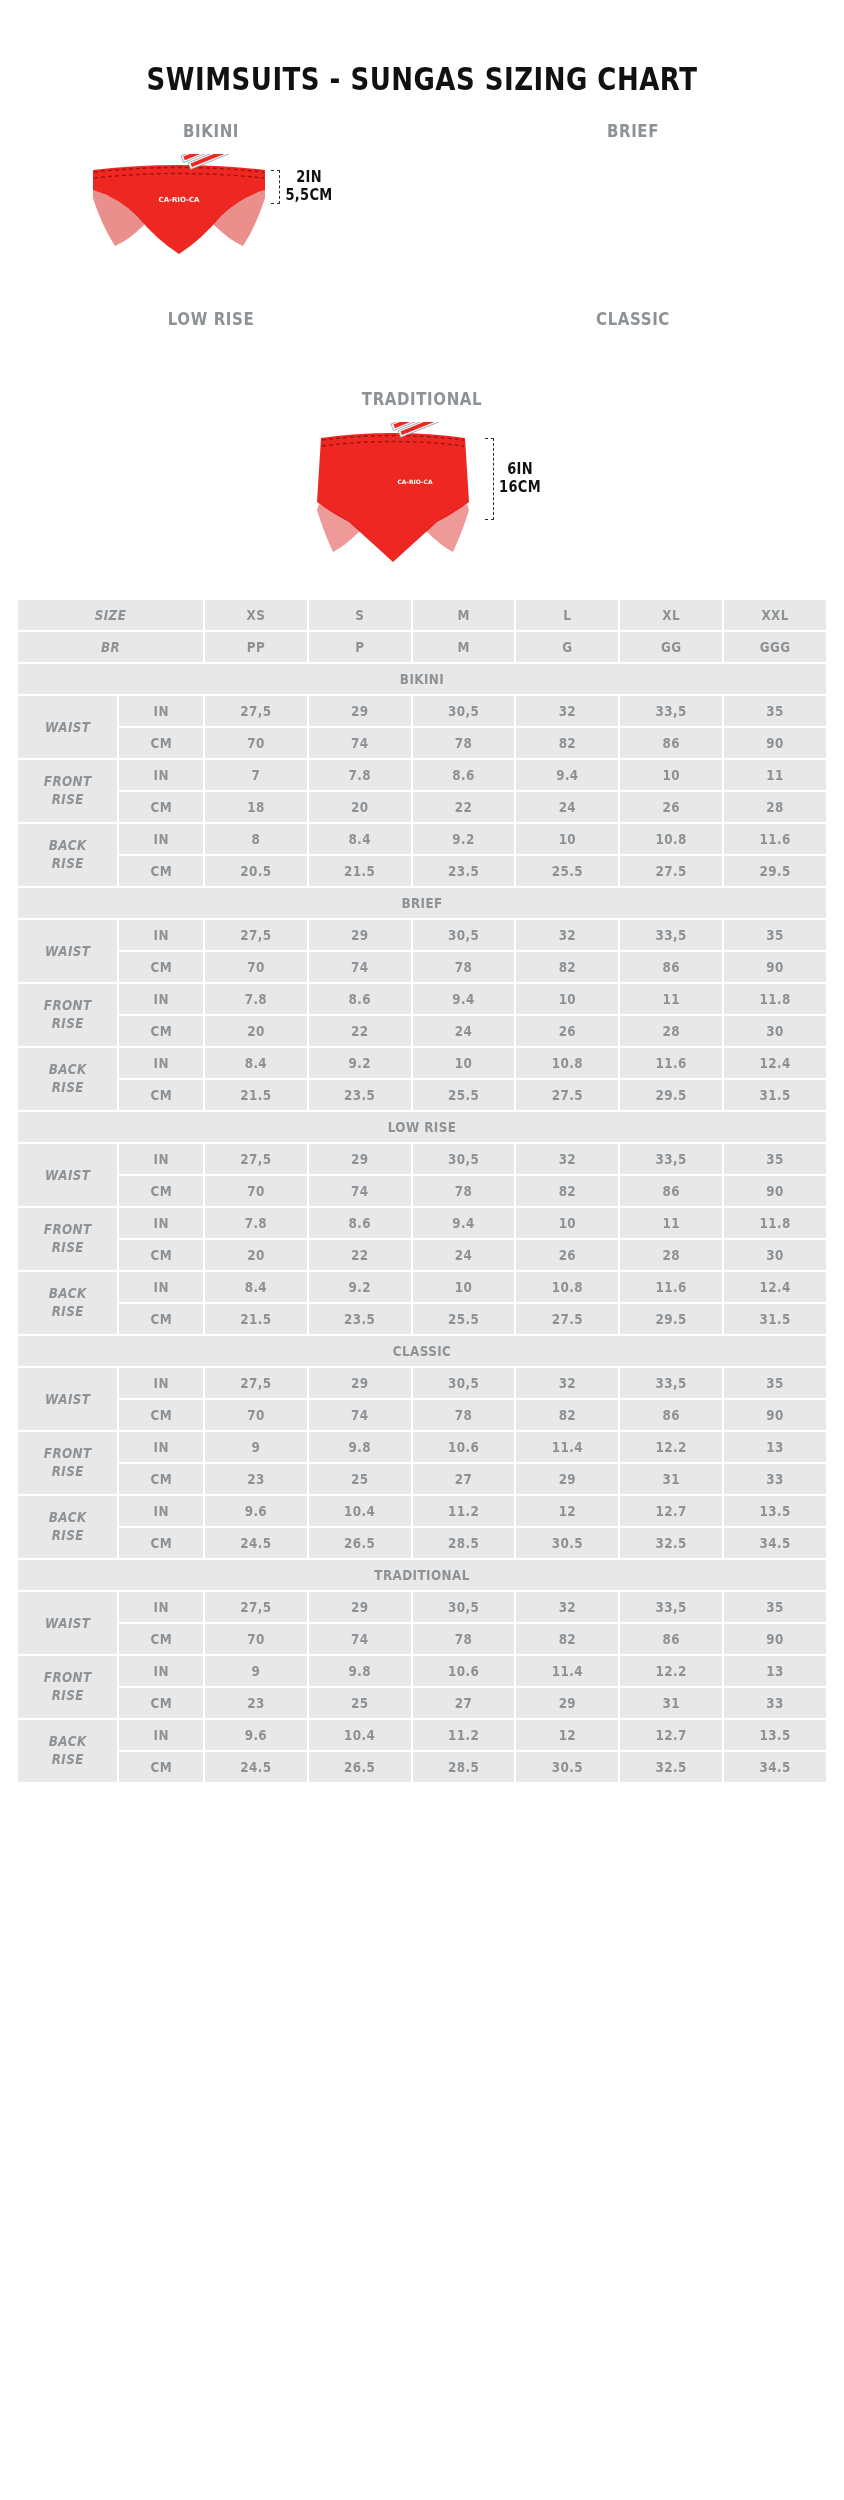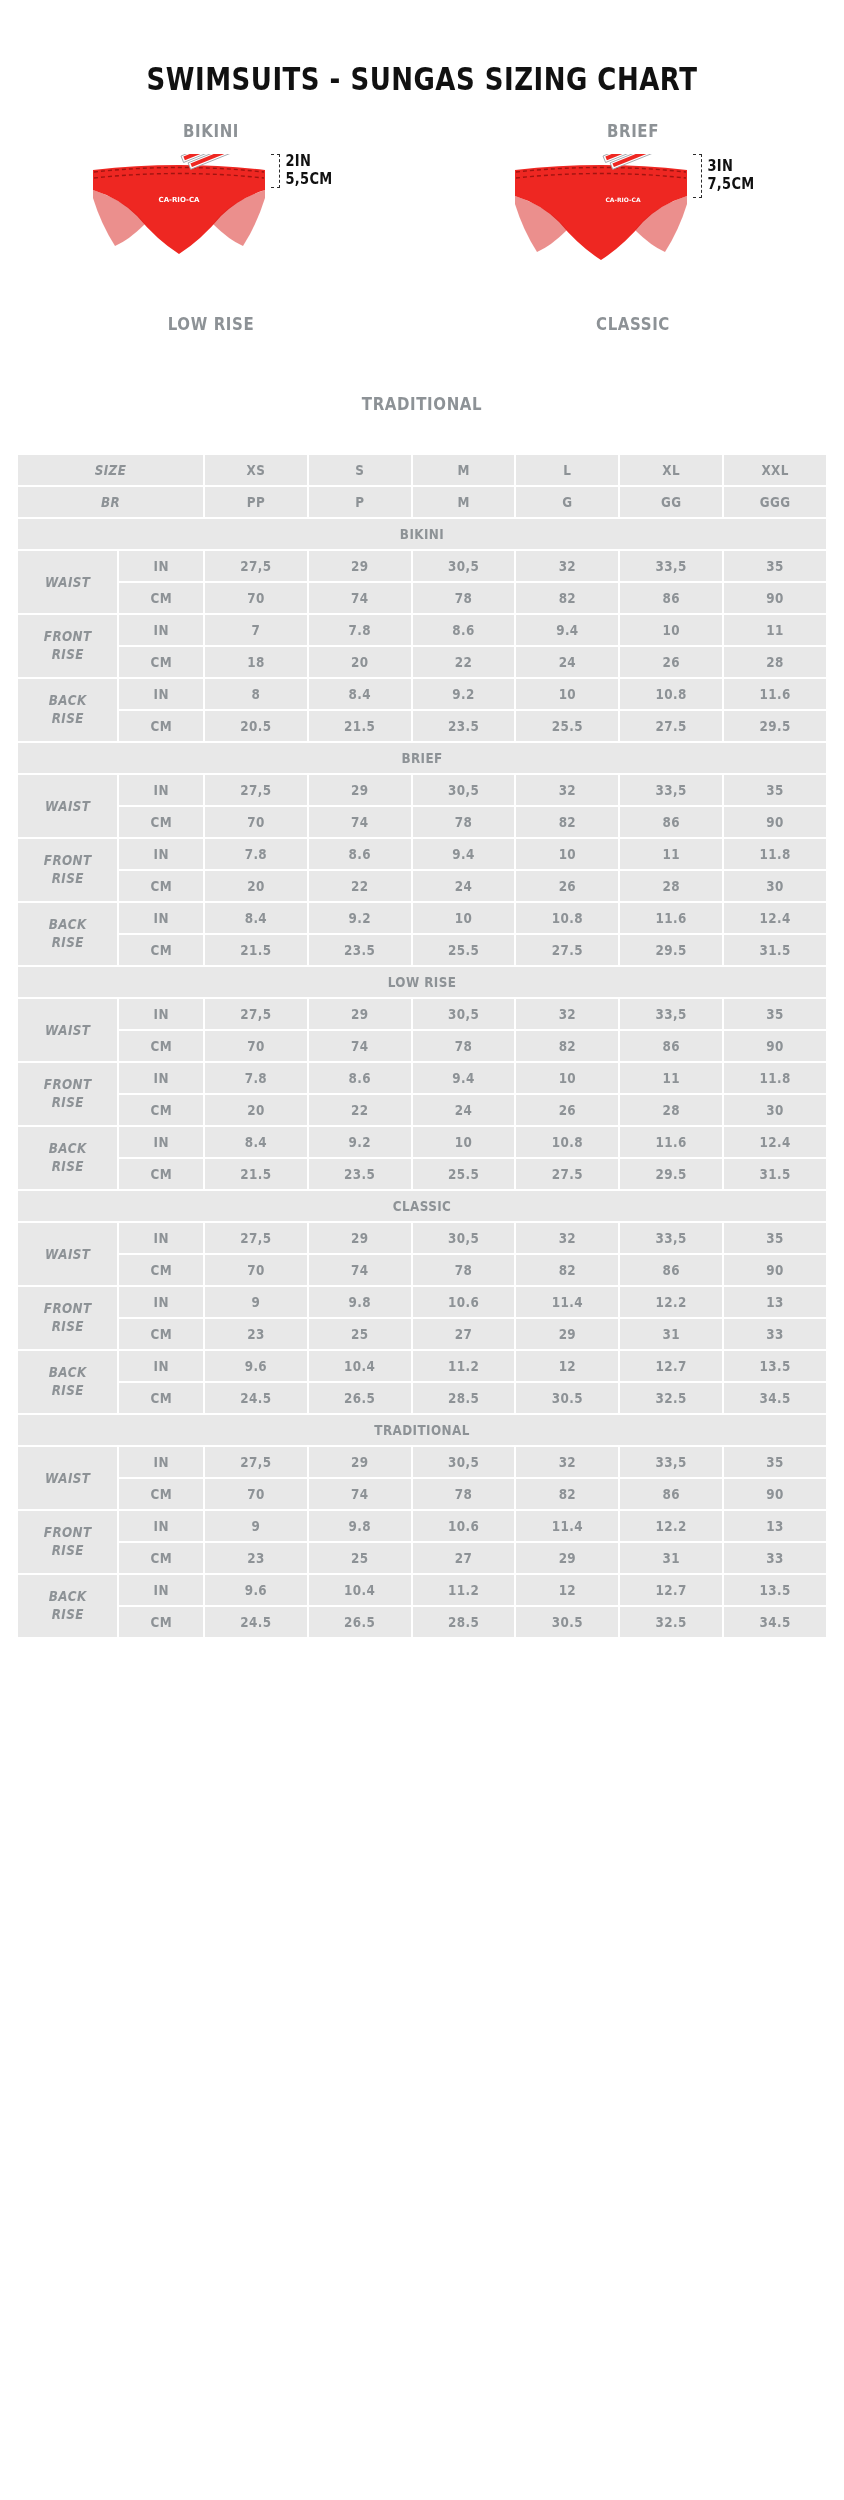--- a/index.html
+++ b/index.html
@@ -56,21 +56,22 @@
   }
 
   
   .suit-svg { display: block; }
 
   
   .measure {
     display: flex;
     align-items: center;
     margin-left: 2px;
-    margin-top: 0;
+    margin-top: 16px;
+    text-align: center;
   }
   .bracket {
     border: 1.6px dashed #2b2b2b;
     border-left: none;
     width: 9px;
     margin-right: 5px;
   }
   .measure-text {
     font-family: "DejaVu Sans", sans-serif;
     font-weight: 700;
@@ -156,59 +157,59 @@
           <div class="measure-text">
             <div>2IN</div>
             <div>5,5CM</div>
           </div>
         </div>
       </div>
     </div>
 
     <div class="illus-cell">
       <div class="illus-label">BRIEF</div>
-      <div class="illus-wrap">
-        <svg class="suit-svg" width="180" height="115" viewBox="0 0 180 115">
-          <path d="M4 16 Q90 6 176 16 L176 42 Q150 50 132 68 Q112 92 90 106 Q68 92 48 68 Q30 50 4 42 Z" fill="#ee2722"></path>
-          <path d="M4 42 Q40 54 56 76 Q40 92 26 98 Q12 76 4 50 Z" fill="#d8201c" opacity="0.5"></path>
-          <path d="M176 42 Q140 54 124 76 Q140 92 154 98 Q168 76 176 50 Z" fill="#d8201c" opacity="0.5"></path>
-          <path d="M5 18 Q90 9 175 18" stroke="#a01410" stroke-width="1.4" stroke-dasharray="4 3" fill="none"></path>
-          <path d="M5 24 Q90 15 175 24" stroke="#a01410" stroke-width="1.4" stroke-dasharray="4 3" fill="none"></path>
-          <g transform="translate(92,2) rotate(-22)">
-            <rect x="0" y="0" width="46" height="7" fill="#ffffff" stroke="#9aa0a6" stroke-width="0.8"></rect>
-            <rect x="2" y="1.4" width="42" height="4" fill="#ee2722"></rect>
-            <rect x="4" y="9" width="46" height="7" fill="#ffffff" stroke="#9aa0a6" stroke-width="0.8"></rect>
-            <rect x="6" y="10.4" width="42" height="4" fill="#ee2722"></rect>
-          </g>
-          <text x="112" y="48" text-anchor="middle" fill="#ffffff" font-family="DejaVu Sans, sans-serif" font-size="6" font-weight="700">CA-RIO-CA</text>
-        </svg>
-        <div class="measure">
-          <div class="bracket" style="height:44px;"></div>
-          <div class="measure-text">
-            <div>3IN</div>
-            <div>7,5CM</div>
-          </div>
-        </div>
-      </div>
     </div>
   </div>
 
   <div class="illus-row" style="margin-top:46px;">
     <div class="illus-cell">
       <div class="illus-label">LOW RISE</div>
     </div>
 
     <div class="illus-cell">
       <div class="illus-label">CLASSIC</div>
     </div>
   </div>
 
   <div class="illus-row" style="margin-top:48px;">
     <div class="illus-cell single">
       <div class="illus-label">TRADITIONAL</div>
+      <div class="illus-wrap">
+        <svg class="suit-svg" width="180" height="150" viewBox="0 0 180 150">
+          <path d="M18 16 Q90 6 162 16 L166 80 Q150 92 134 100 Q112 120 90 140 Q68 120 46 100 Q30 92 14 80 Z" fill="#ee2722"></path>
+          <path d="M16 82 Q42 94 58 108 Q42 124 30 130 Q20 108 14 88 Z" fill="#d8201c" opacity="0.45"></path>
+          <path d="M164 82 Q138 94 122 108 Q138 124 150 130 Q160 108 166 88 Z" fill="#d8201c" opacity="0.45"></path>
+          <path d="M19 18 Q90 9 161 18" stroke="#a01410" stroke-width="1.4" stroke-dasharray="4 3" fill="none"></path>
+          <path d="M19 24 Q90 15 161 24" stroke="#a01410" stroke-width="1.4" stroke-dasharray="4 3" fill="none"></path>
+          <g transform="translate(88,2) rotate(-22)">
+            <rect x="0" y="0" width="44" height="7" fill="#ffffff" stroke="#9aa0a6" stroke-width="0.8"></rect>
+            <rect x="2" y="1.4" width="40" height="4" fill="#ee2722"></rect>
+            <rect x="4" y="9" width="44" height="7" fill="#ffffff" stroke="#9aa0a6" stroke-width="0.8"></rect>
+            <rect x="6" y="10.4" width="40" height="4" fill="#ee2722"></rect>
+          </g>
+          <text x="112" y="62" text-anchor="middle" fill="#ffffff" font-family="DejaVu Sans, sans-serif" font-size="6" font-weight="700">CA-RIO-CA</text>
+        </svg>
+        <div class="measure">
+          <div class="bracket" style="height:82px;"></div>
+          <div class="measure-text">
+            <div>6IN</div>
+            <div>16CM</div>
+          </div>
+        </div>
+      </div>
     </div>
   </div>
 </div>
 
 <div class="table-wrap">
   <table class="size-table">
     <colgroup>
       <col style="width:12.5%">
         <col style="width:10.5%">
       <col style="width:12.8%">

